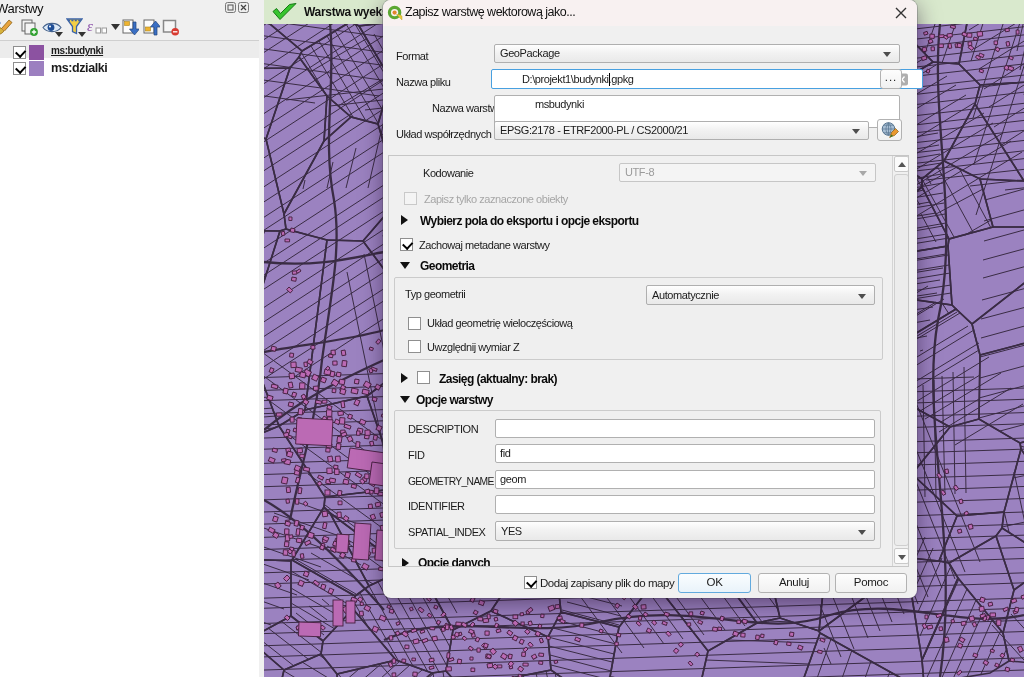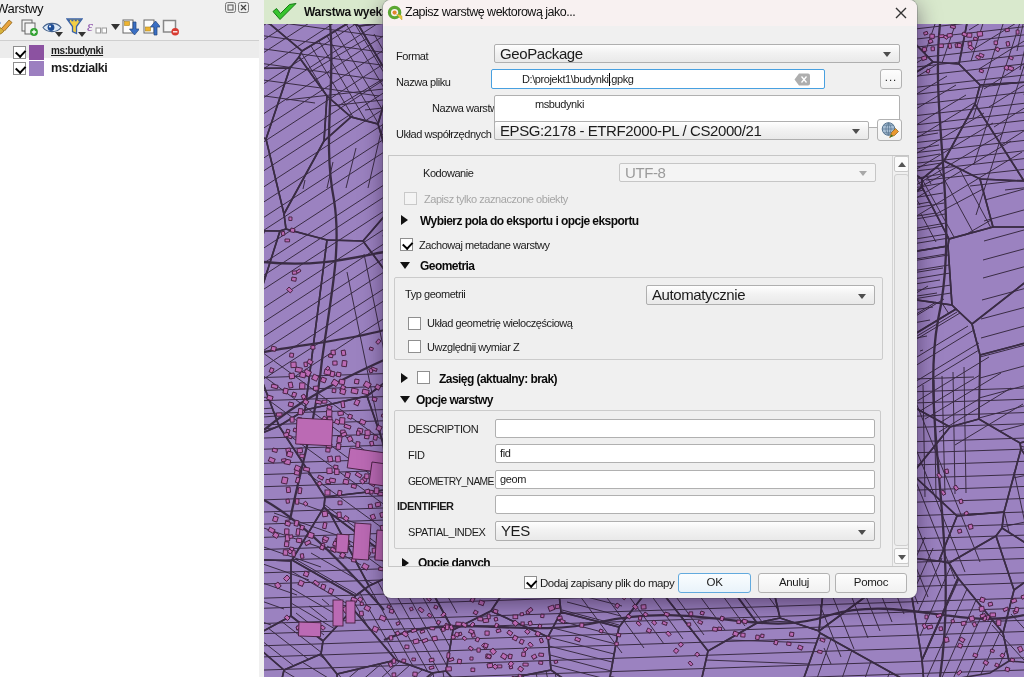--- a/index.html
+++ b/index.html
@@ -10,21 +10,21 @@
 #panel .list{position:absolute;left:0;top:40px;width:259px;height:637px;background:#fff;border-top:1px solid #cfcfcf;}
 #ptitle{position:absolute;left:-4px;top:1px;font-size:13px;letter-spacing:-0.3px;color:#111;}
 .cb{position:absolute;width:13px;height:13px;background:#fff;border:1px solid #8f8f8f;}
 .cb.ck:after{content:"";position:absolute;left:2px;top:2px;width:7px;height:4.5px;border-left:2px solid #000;border-bottom:2px solid #000;transform:rotate(-47deg);}
 .sw{position:absolute;width:15px;height:15px;}
 .dlg{position:absolute;left:383px;top:0;width:534px;height:598px;background:#f0f0f0;border-radius:8px;box-shadow:0 0 0 1px rgba(60,50,70,.25),0 5px 22px rgba(30,10,40,.5);}
 .tbar{position:absolute;left:0;top:0;width:100%;height:26px;background:#f8f1f1;border-radius:8px 8px 0 0;}
 .tbar .tt{position:absolute;left:22px;top:5px;font-size:12.5px;letter-spacing:-0.5px;color:#111;}
 .lbl{position:absolute;font-size:11px;letter-spacing:-0.45px;color:#1b1b1b;white-space:nowrap;}
 .inp{position:absolute;background:#fff;border:1px solid #b0b0b0;border-radius:2px;font-size:11px;letter-spacing:-0.4px;padding:0 4px;line-height:17px;white-space:nowrap;}
-.combo{position:absolute;border:1px solid #afafaf;border-radius:2px;background:linear-gradient(#fefefe,#f2f2f2 45%,#e9e9e9);font-size:15px;letter-spacing:-0.4px;padding:0 5px;line-height:17px;white-space:nowrap;}
+.combo{position:absolute;border:1px solid #afafaf;border-radius:2px;background:linear-gradient(#fefefe,#f2f2f2 45%,#e9e9e9);font-size:11px;letter-spacing:-0.4px;padding:0 5px;line-height:17px;white-space:nowrap;}
 .combo .ar{position:absolute;right:8px;top:7px;width:0;height:0;border-left:4px solid transparent;border-right:4px solid transparent;border-top:5px solid #4d4d4d;}
 .btn{position:absolute;border:1px solid #b2b2b2;border-radius:3px;background:linear-gradient(#fdfdfd,#f1f1f1);text-align:center;font-size:11.5px;letter-spacing:-0.3px;}
 .tri{position:absolute;width:0;height:0;}
 .tri.r{border-top:5px solid transparent;border-bottom:5px solid transparent;border-left:7px solid #111;}
 .tri.d{border-left:5.5px solid transparent;border-right:5.5px solid transparent;border-top:7px solid #111;}
 .grp{position:absolute;border:1px solid #cbcbcb;background:#efefef;border-radius:2px;}
 .sect{position:absolute;font-weight:bold;font-size:12px;letter-spacing:-0.55px;white-space:nowrap;color:#0a0a0a;}
 </style></head><body>
 <div id="map"><svg width="1024" height="677" viewBox="0 0 1024 677">
       <rect width="1024" height="677" fill="#9b82c0"></rect>
@@ -711,21 +711,21 @@
       </svg>
     <svg style="position:absolute;left:4px;top:5px" width="16" height="16" viewBox="0 0 16 16">
         <circle cx="7.6" cy="7.6" r="5.2" fill="none" stroke="#5ca733" stroke-width="3.1"></circle>
         <circle cx="7.6" cy="7.6" r="2.1" fill="#e2862c"></circle>
         <path d="M9.5 9.5 L15 15 L15 11 L12 9.5 Z" fill="#e8c93a" stroke="#b99b1e" stroke-width="0.4"></path>
       </svg>
   </div>
   <div class="lbl" style="left:13px;top:50px;">Format</div>
   <div class="combo" style="left:111px;top:44px;width:406px;height:19px;">GeoPackage<span class="ar"></span></div>
   <div class="lbl" style="left:13px;top:76px;">Nazwa pliku</div>
-  <div class="inp" style="left:108px;top:69px;width:334px;height:20px;line-height:18px;border:1px solid #48a0e0;padding-left:30px;">D:\projekt1\budynki.gpkg<span style="position:absolute;left:117px;top:3px;width:1px;height:13px;background:#000;"></span>
+  <div class="inp" style="left:108px;top:69px;width:432px;height:20px;line-height:18px;border:1px solid #48a0e0;padding-left:30px;">D:\projekt1\budynki.gpkg<span style="position:absolute;left:117px;top:3px;width:1px;height:13px;background:#000;"></span>
     <svg style="position:absolute;right:13px;top:3px" width="17" height="13" viewBox="0 0 17 13">
         <path d="M5 0.5 H14 a2 2 0 0 1 2 2 V10.5 a2 2 0 0 1 -2 2 H5 L0.5 6.5 Z" fill="#aeaeae"></path>
         <path d="M7.5 3.5 L12.5 9.5 M12.5 3.5 L7.5 9.5" stroke="#fff" stroke-width="1.3"></path>
       </svg>
   </div>
   <div class="btn" style="left:497px;top:69px;width:22px;height:20px;line-height:15px;letter-spacing:1px;">...</div>
   <div class="lbl" style="left:13px;top:102px;padding-left:36px;">Nazwa warstwy</div>
   <div class="inp" style="left:111px;top:95px;width:406px;height:33px;padding-left:40px;">msbudynki</div>
   <div class="lbl" style="left:13px;top:128px;">Układ współrzędnych</div>
   <div class="combo" style="left:111px;top:121px;width:375px;height:19px;">EPSG:2178 - ETRF2000-PL / CS2000/21<span class="ar"></span></div>
@@ -760,21 +760,21 @@
 <div class="sect" style="left:50px;top:216px;">Zasięg (aktualny: brak)</div>
 <div class="tri d" style="left:11px;top:240px;"></div>
 <div class="sect" style="left:27px;top:237px;">Opcje warstwy</div>
 <div class="grp" style="left:5px;top:254px;width:487px;height:139px;"></div>
 <div class="lbl" style="left:19px;top:267px;">DESCRIPTION</div>
 <div class="inp" style="left:106px;top:263px;width:380px;height:19px;"></div>
 <div class="lbl" style="left:19px;top:293px;">FID</div>
 <div class="inp" style="left:106px;top:288px;width:380px;height:19px;">fid</div>
 <div class="lbl" style="left:19px;top:320px;font-size:10.3px;letter-spacing:-0.65px;">GEOMETRY_NAME</div>
 <div class="inp" style="left:106px;top:314px;width:380px;height:19px;">geom</div>
-<div class="lbl" style="left:8px;top:344px;font-weight:bold;">IDENTIFIER</div>
+<div class="lbl" style="left:19px;top:344px;">IDENTIFIER</div>
 <div class="inp" style="left:106px;top:339px;width:380px;height:19px;"></div>
 <div class="lbl" style="left:19px;top:370px;">SPATIAL_INDEX</div>
 <div class="combo" style="left:106px;top:365px;width:380px;height:20px;line-height:18px;">YES<span class="ar" style="top:8px;"></span></div>
 <div class="tri r" style="left:13px;top:402px;"></div>
 <div class="sect" style="left:29px;top:400px;">Opcje danych</div>
 <div style="position:absolute;left:503px;top:0;width:17px;height:410px;background:#f0f0f0;border-left:1px solid #d4d4d4;">
   <div style="position:absolute;left:1px;top:0;width:15px;height:16px;background:#fbfbfb;border:1px solid #c9c9c9;border-radius:2px;">
           <div class="tri" style="left:3px;top:5px;border-left:4px solid transparent;border-right:4px solid transparent;border-bottom:5px solid #555;"></div>
         </div>
   <div style="position:absolute;left:1px;top:392px;width:15px;height:16px;background:#fbfbfb;border:1px solid #c9c9c9;border-radius:2px;">

